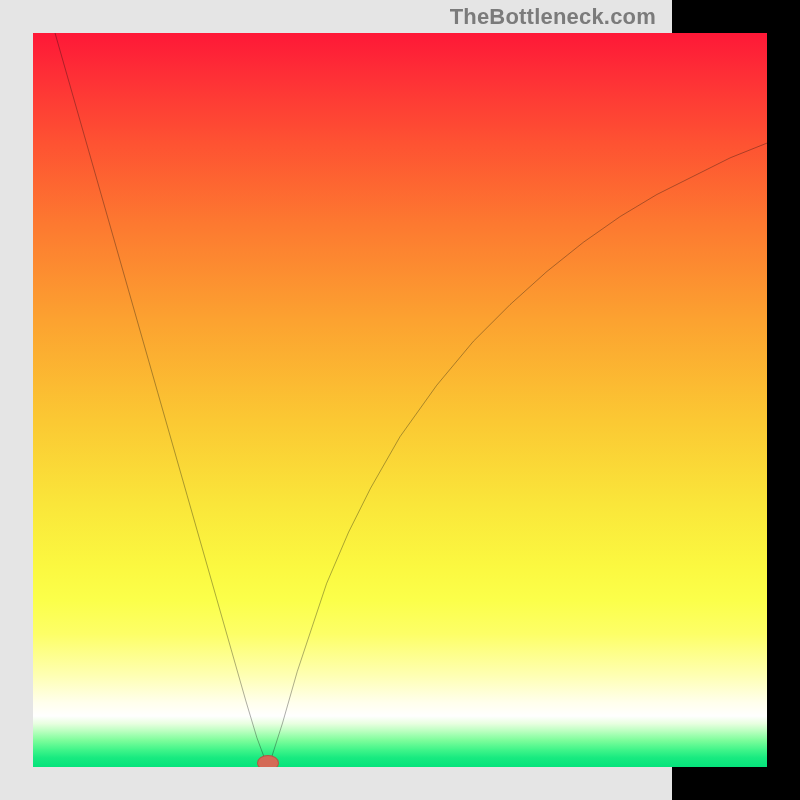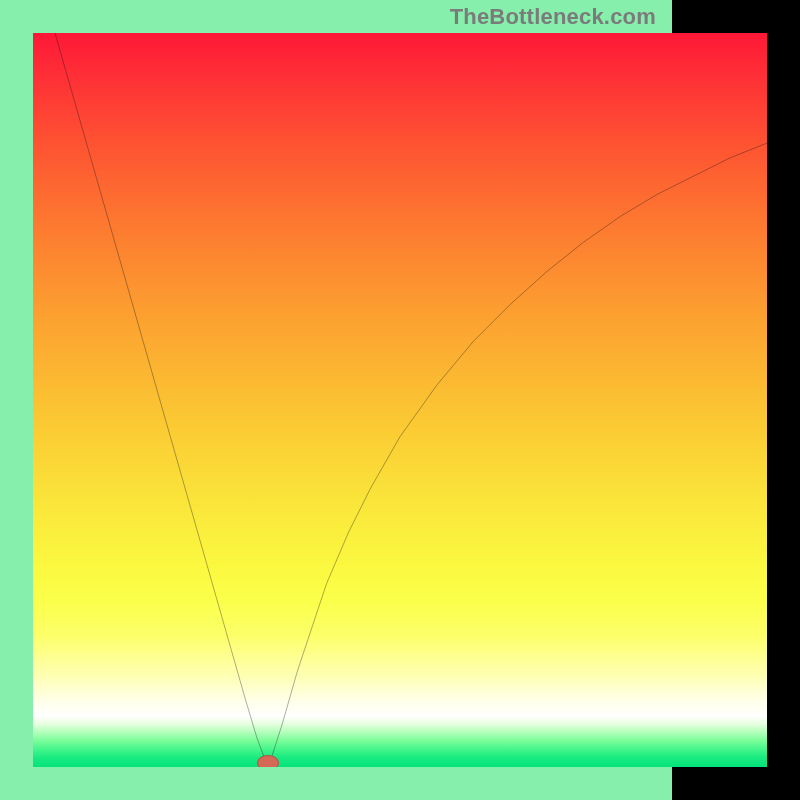--- a/index.html
+++ b/index.html
@@ -8,21 +8,21 @@
     width: 800px;
     height: 800px;
     background: #000;
     overflow: hidden;
     font-family: Arial, Helvetica, sans-serif;
   }
   .frame {
     position: relative;
     width: 672px;
     height: 800px;
-    background: #86efac;
+    background: #e5e5e5;
   }
   .watermark {
     position: absolute;
     top: 4px;
     right: 16px;
     color: #7b7b7b;
     font-size: 22px;
     font-weight: 600;
     letter-spacing: 0.2px;
     z-index: 30;

